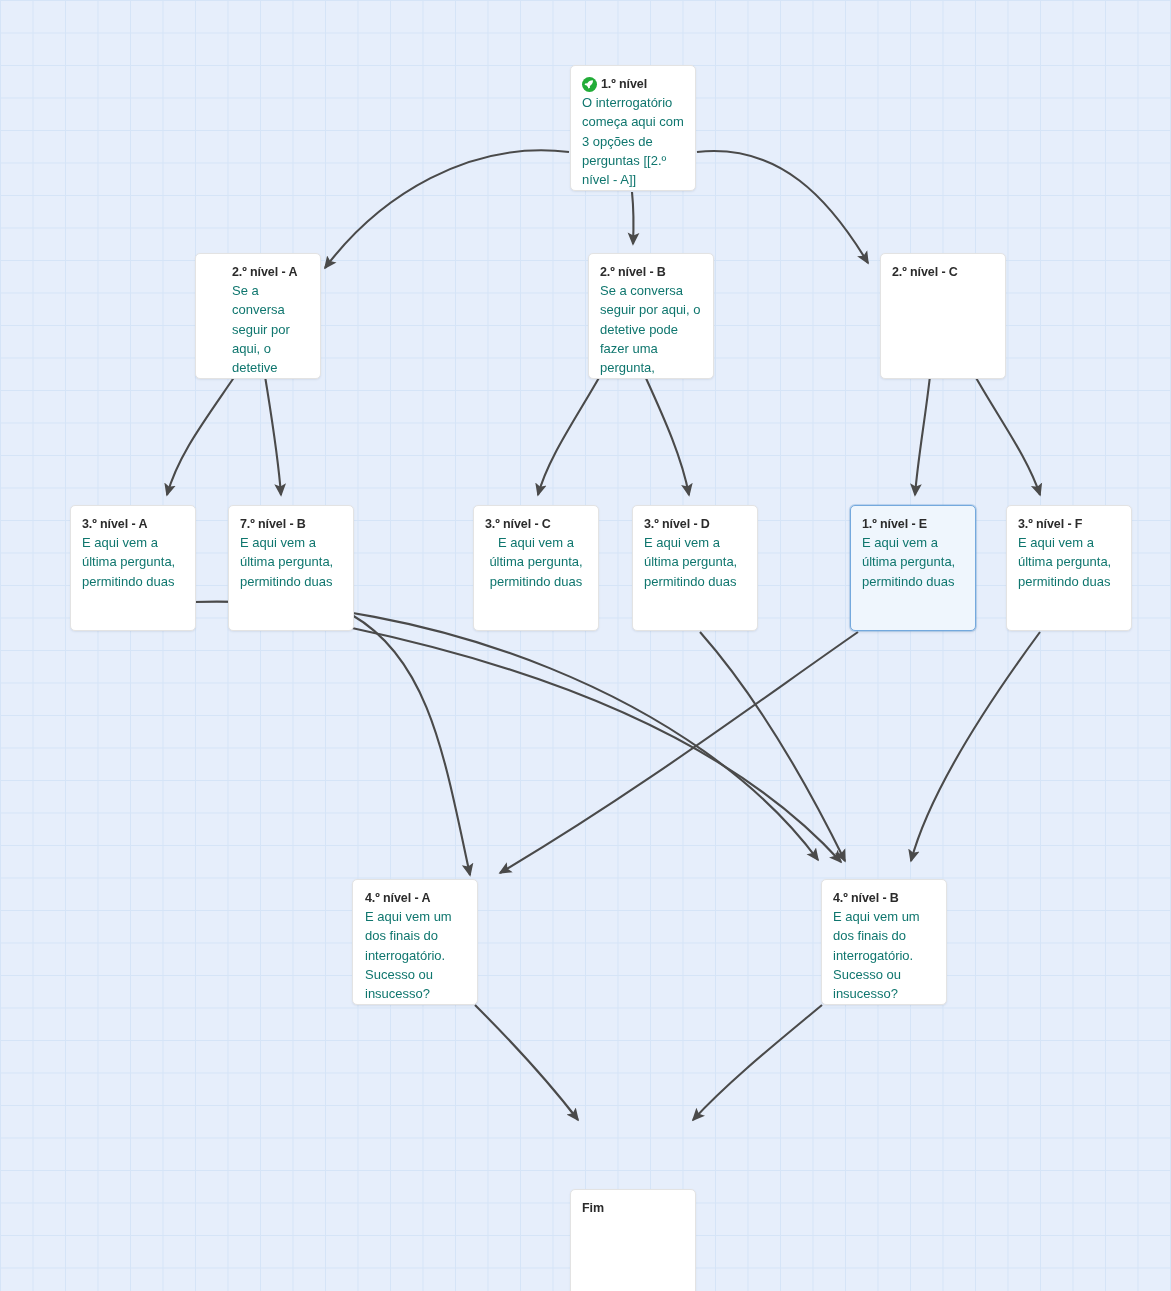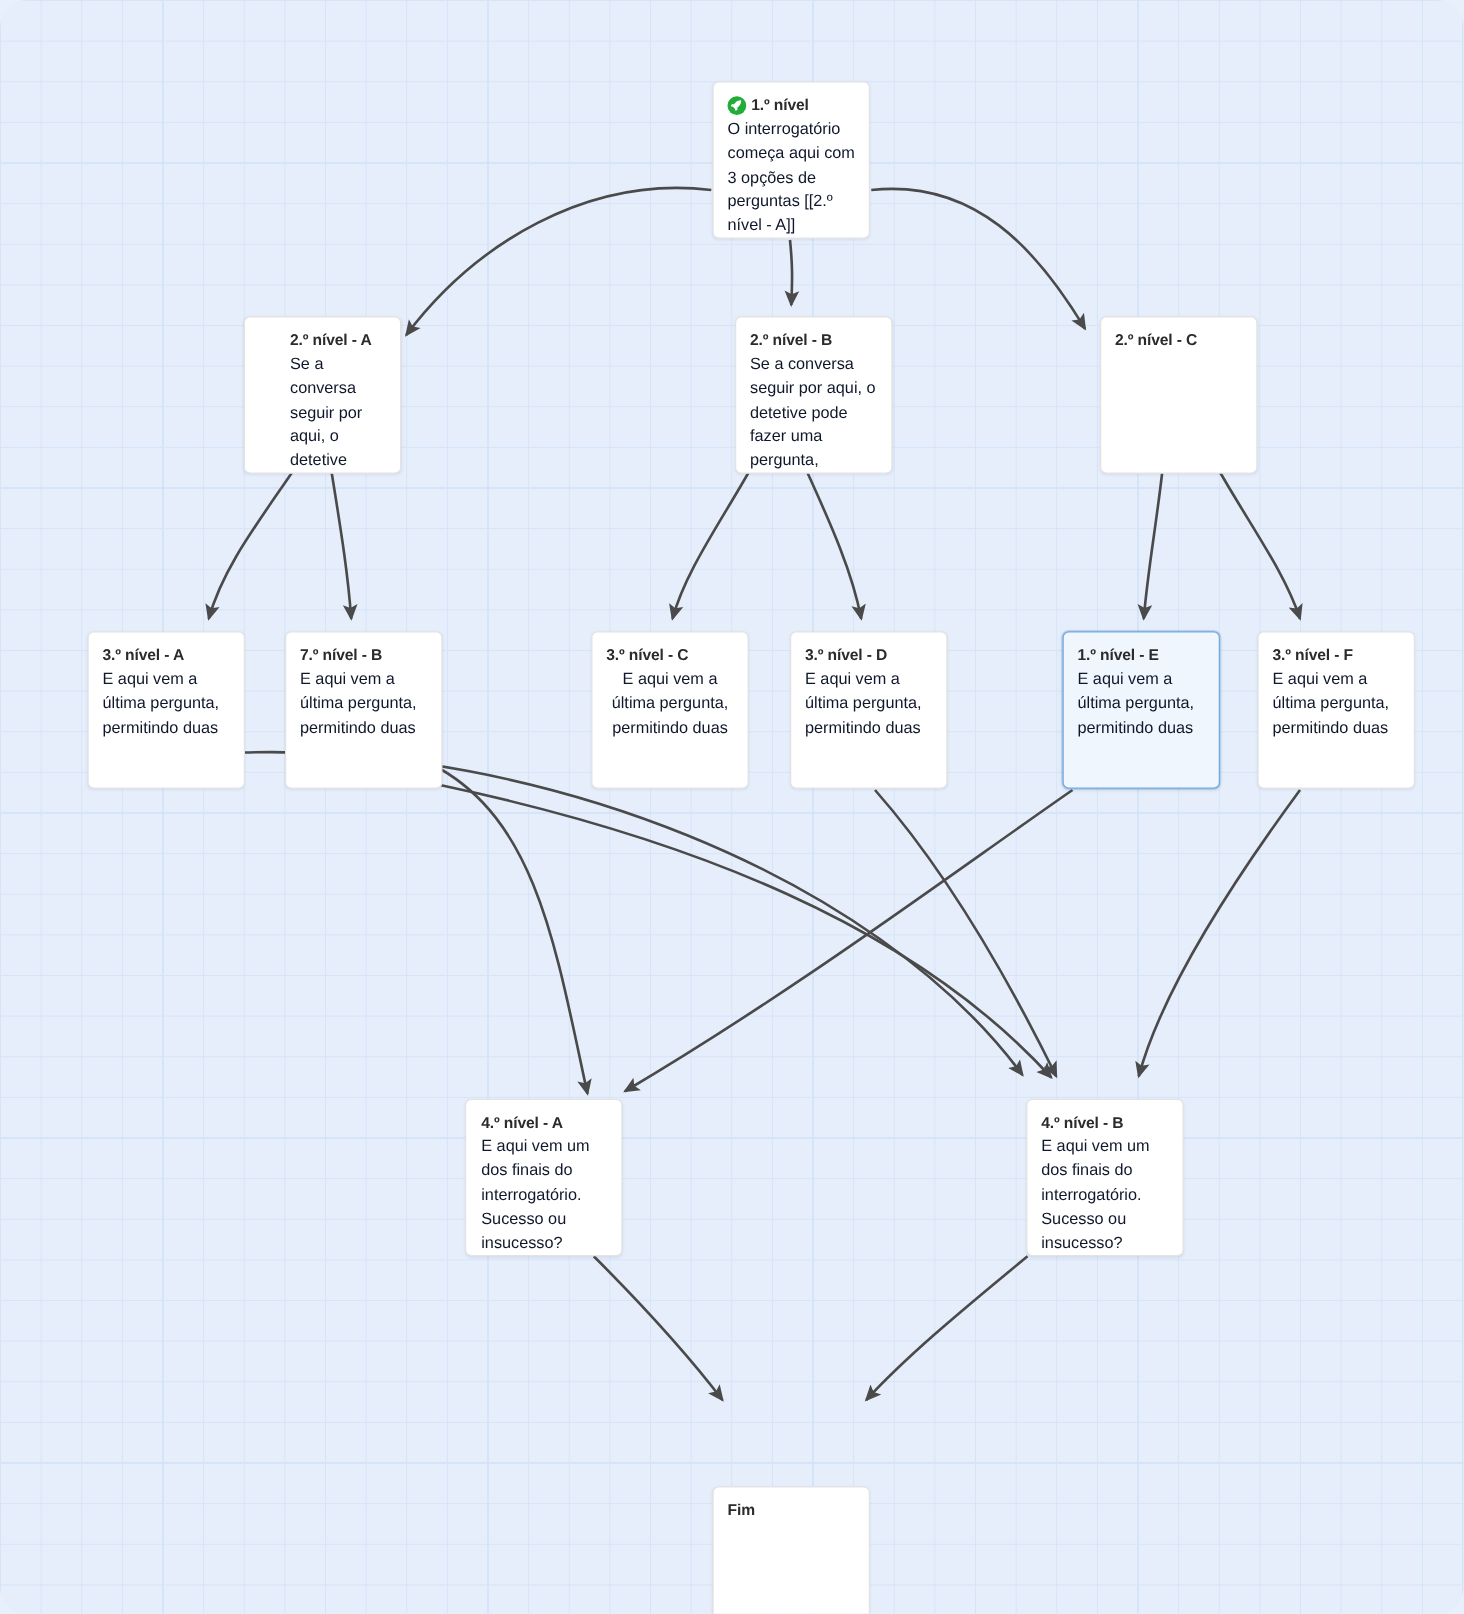--- a/index.html
+++ b/index.html
@@ -21,21 +21,20 @@
       linear-gradient(to right, #d5e4f7 1px, transparent 1px),
       linear-gradient(to bottom, #d5e4f7 1px, transparent 1px),
       linear-gradient(to right, #c3d9f4 1px, transparent 1px),
       linear-gradient(to bottom, #c3d9f4 1px, transparent 1px);
     background-size:
       32.5px 32.5px,
       32.5px 32.5px,
       130px 130px,
       130px 130px;
     background-position: 0px 0px, 0px 0px, 0px 0px, 0px 0px;
-    border-radius: 22px;
   }
   #edges {
     position: absolute;
     left: 0; top: 0;
     width: 1171px;
     height: 1291px;
     pointer-events: none;
     z-index: 1;
   }
   .node {
@@ -64,21 +63,21 @@
     line-height: 16px;
     white-space: nowrap;
     display: flex;
     align-items: center;
     gap: 4px;
   }
   .node-body {
     margin-top: 1px;
     font-size: 13px;
     line-height: 19.3px;
-    color: #0f172a;
+    color: #0f766e;
     word-wrap: break-word;
   }
   .start-icon {
     display: inline-block;
     width: 15px;
     height: 15px;
     flex: 0 0 15px;
     border-radius: 50%;
     background: #22ac38;
     position: relative;
@@ -202,21 +201,21 @@
   </div>
 
   <div class="node" style="left: 1006px; top: 505px;">
     <div class="node-title">
 
       <span>3.º nível - F</span>
     </div>
     <div class="node-body">E aqui vem a última pergunta, permitindo duas</div>
   </div>
 
-  <div class="node" style="left: 372px; top: 879px; padding-left: 12px;">
+  <div class="node" style="left: 352px; top: 879px; padding-left: 12px;">
     <div class="node-title">
 
       <span>4.º nível - A</span>
     </div>
     <div class="node-body">E aqui vem um dos finais do interrogatório. Sucesso ou insucesso?</div>
   </div>
 
   <div class="node" style="left: 821px; top: 879px;">
     <div class="node-title">
 

